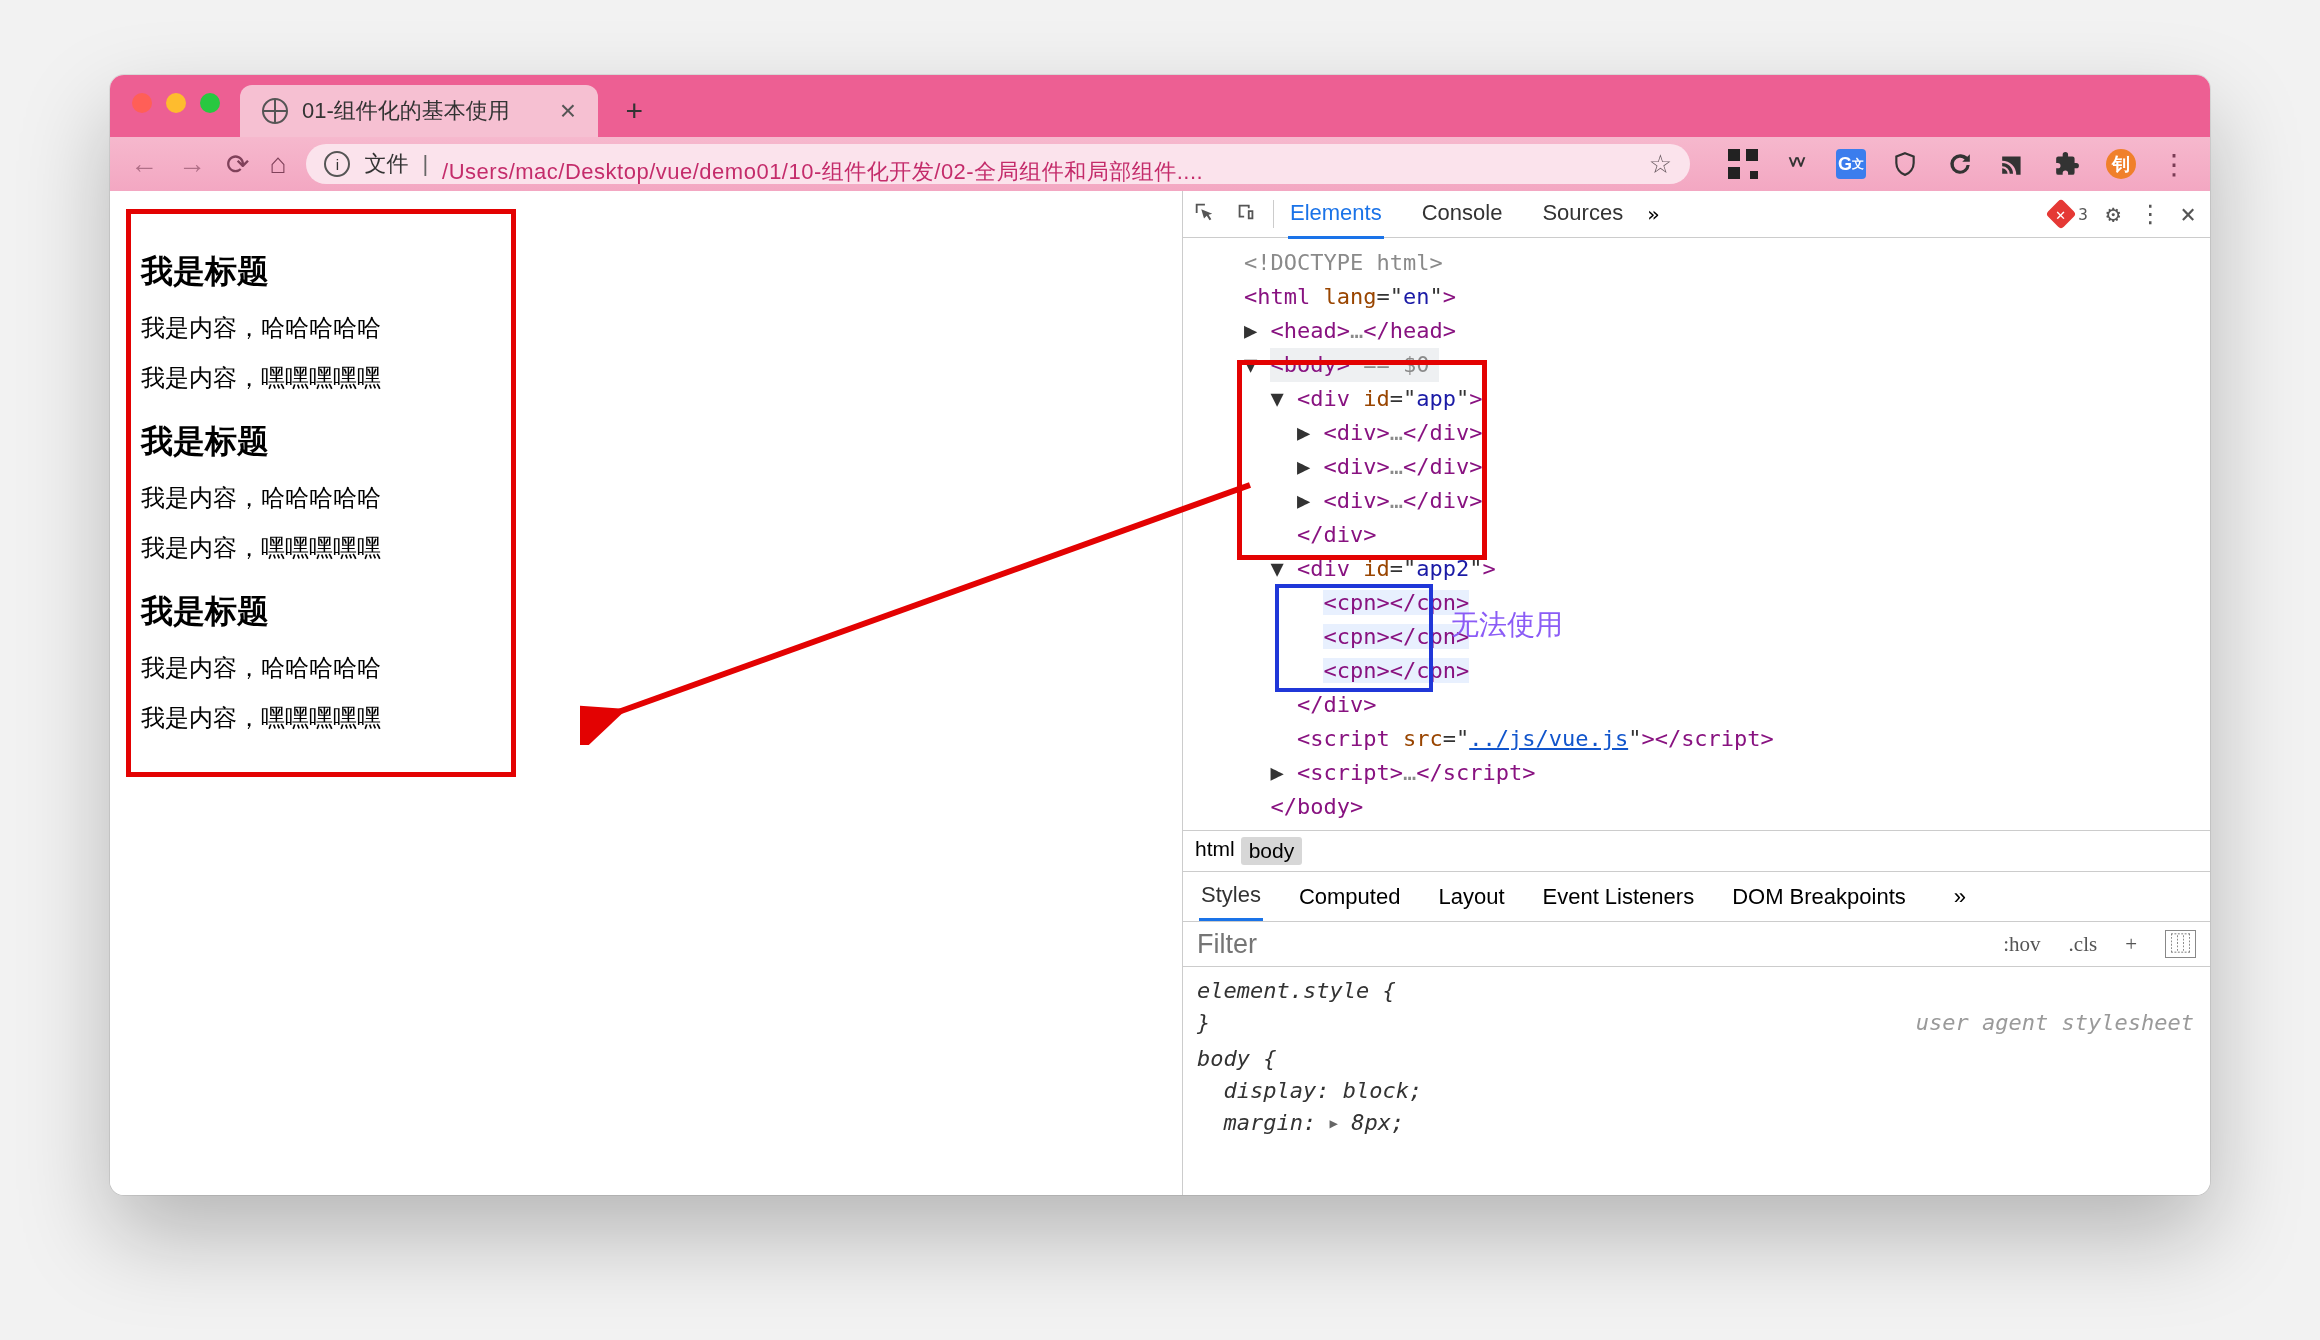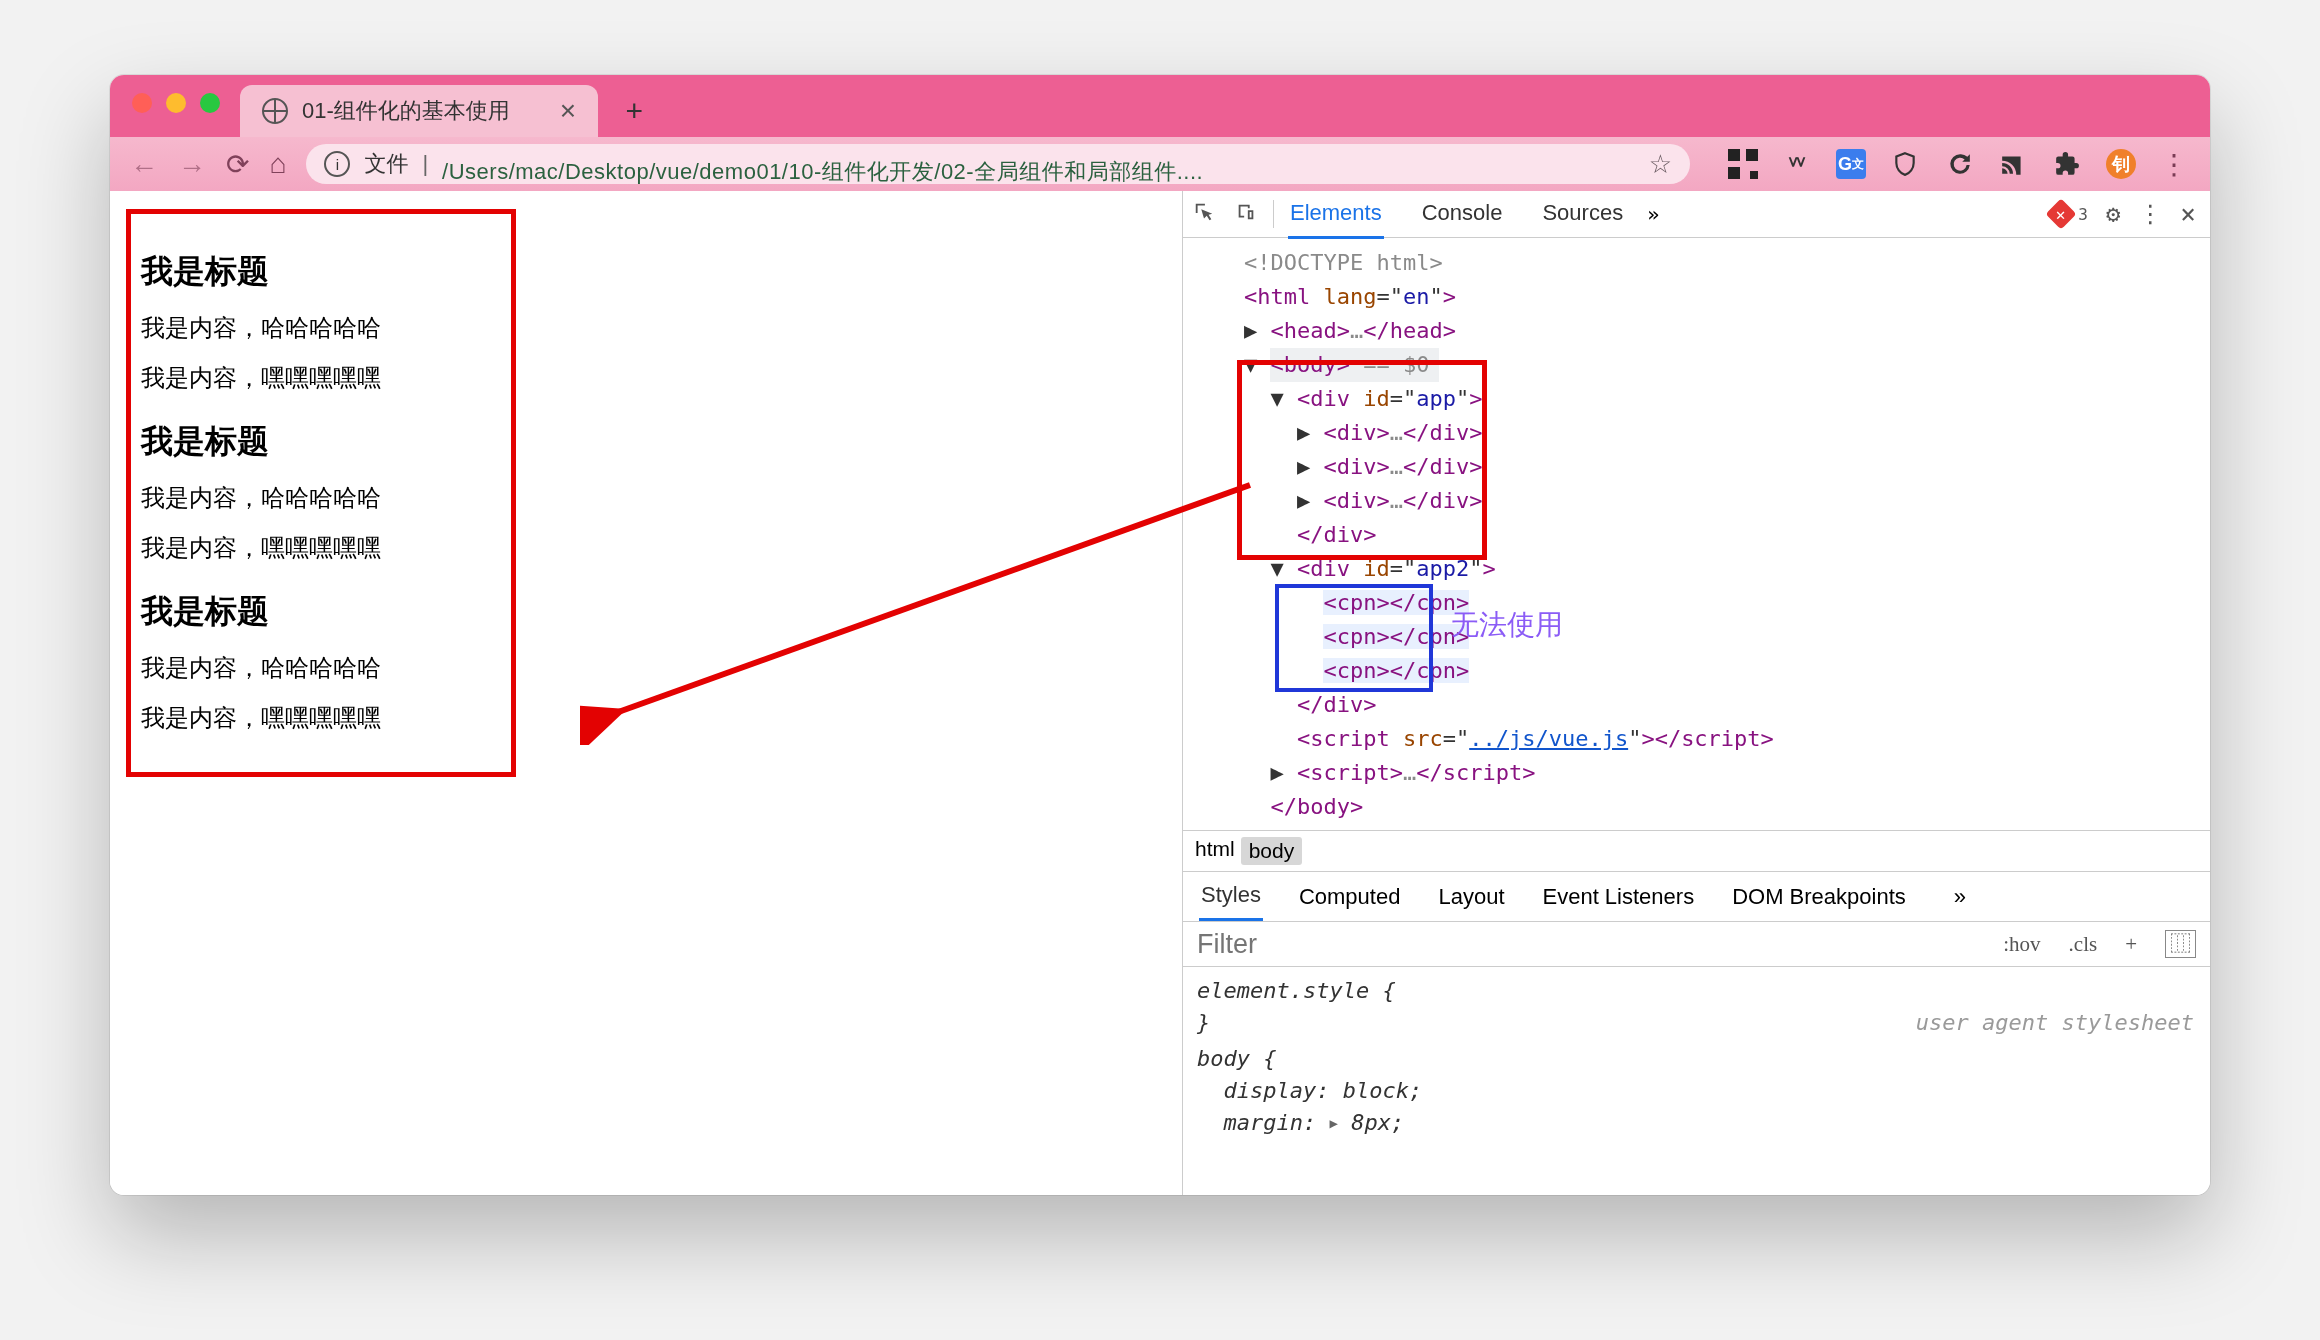--- a/index.html
+++ b/index.html
@@ -18,21 +18,21 @@
   .tab .globe::after{top:0;bottom:0;left:50%;width:2px;transform:translateX(-1px);}
   .tab .x{margin-left:36px;font-size:28px;color:#555;}
   .newtab{margin-left:14px;width:44px;height:44px;border-radius:50%;display:flex;align-items:center;justify-content:center;font-size:30px;color:#333;margin-bottom:4px;}
   
   .addr{height:54px;background:linear-gradient(#f6b8cd,#f3a7c2);display:flex;align-items:center;padding:0 20px;gap:20px;}
   .nav-ico{color:#7a3c55;font-size:28px;opacity:.55;}
   .nav-ico.enabled{opacity:.95;}
   .omnibox{flex:1;height:40px;background:#fbe3ec;border-radius:20px;display:flex;align-items:center;padding:0 18px;gap:14px;color:#333;font-size:22px;overflow:hidden;white-space:nowrap;}
   .omnibox .info{width:22px;height:22px;border:2px solid #555;border-radius:50%;display:flex;align-items:center;justify-content:center;font-size:15px;}
   .omnibox .pre{color:#333;}
-  .omnibox .path{color:#14532d;opacity:.9;letter-spacing:.5px;margin-top:16px;}
+  .omnibox .path{color:#be185d;opacity:.9;letter-spacing:.5px;margin-top:16px;}
   .addr-icons{display:flex;align-items:center;gap:24px;margin-left:18px;}
   .ext{width:30px;height:30px;display:flex;align-items:center;justify-content:center;color:#333;font-size:22px;font-weight:700;}
   .ext.qr{position:relative;width:30px;height:30px;}
   .ext.qr span{position:absolute;width:12px;height:12px;background:#222;}
   .ext.qr .a{left:0;top:0;} .ext.qr .b{right:0;top:0;} .ext.qr .c{left:0;bottom:0;} .ext.qr .d{right:0;bottom:0;width:8px;height:8px;}
   .ext.gt{background:#3b7ded;color:#fff;border-radius:4px;font-size:18px;}
   .ext.avatar{background:#f0802b;color:#fff;border-radius:50%;font-size:18px;}
   .ext.shield svg,.ext.puzzle svg,.ext.history svg,.ext.cast svg{width:26px;height:26px;fill:#333;}
   .dots{font-size:28px;letter-spacing:2px;color:#7a3c55;}
   .star{font-size:26px;color:#6b5d63;margin-left:auto;}

